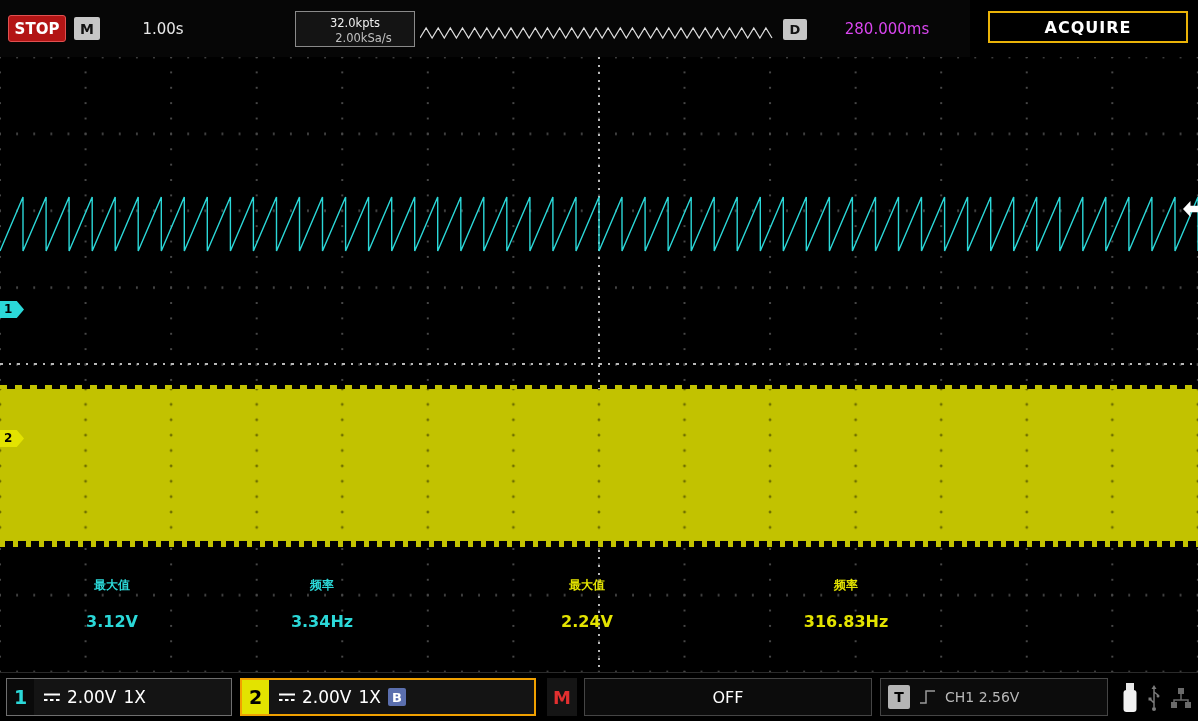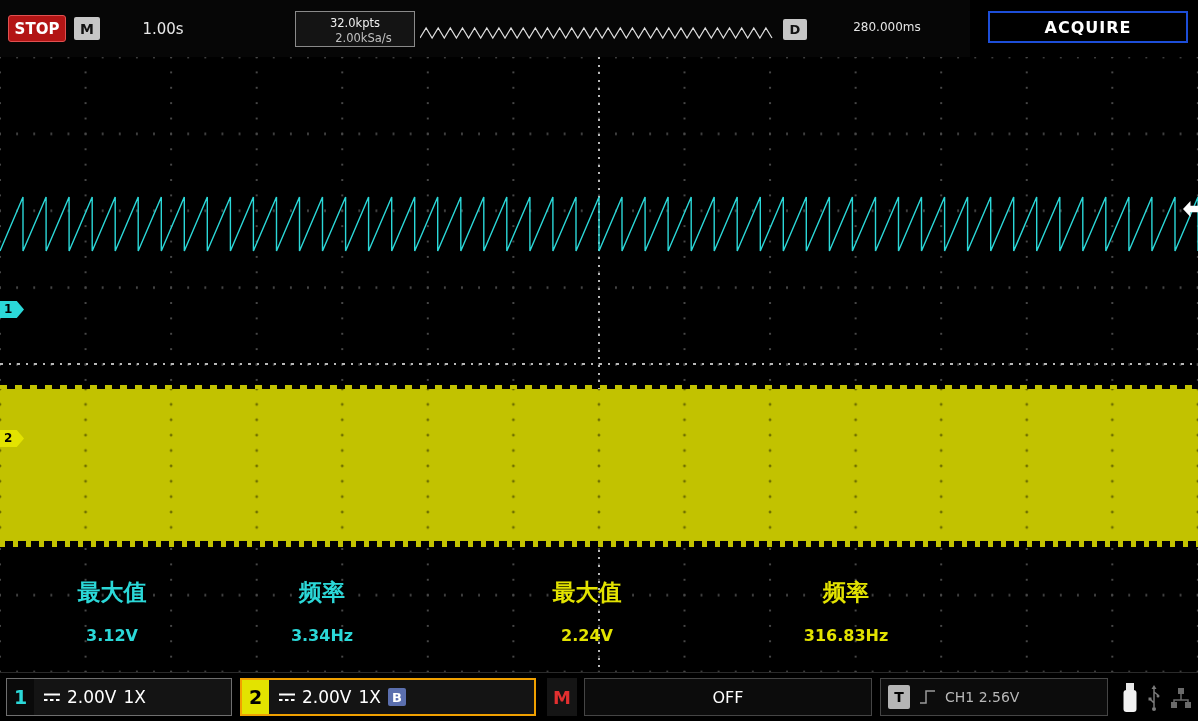--- a/index.html
+++ b/index.html
@@ -18,22 +18,22 @@
   .h-btn { left:74px; top:17px; width:26px; height:23px; background:#c6c6c6; color:#111;
            font-size:14px; border-radius:2px; }
   .timebase { left:118px; top:20px; width:90px; text-align:center; color:#e8e8e8; font-size:15px; }
   .membox { left:295px; top:11px; width:120px; height:36px; border:1px solid #8a8a8a;
             background:#141414; text-align:center; padding-top:4px; }
   .membox .depth { font-size:11.5px; color:#f0f0f0; line-height:15px; }
   .membox .rate  { font-size:11.5px; color:#c0c0c0; line-height:15px;margin-left:17px; }
   .preview-wrap { left:420px; top:25px; width:355px; height:17px; }
   .d-btn { left:783px; top:19px; width:24px; height:21px; background:#c6c6c6; color:#111;
            font-size:13px; border-radius:2px; }
-  .delay { left:822px; top:20px; width:130px; text-align:center; color:#e5e5e5; font-size:12px; }
-  .acquire { left:988px; top:11px; width:200px; height:32px; border:2px solid #1d4ed8;
+  .delay { left:822px; top:20px; width:130px; text-align:center; color:#d946ef; font-size:15px; }
+  .acquire { left:988px; top:11px; width:200px; height:32px; border:2px solid #eab308;
              background:#000; color:#fff; font-size:16px; letter-spacing:1px; }
 
   
   .screen { position:relative; width:1198px; height:615px; background:#000; overflow:hidden; }
   .graticule { position:absolute; inset:0;
     background-image:
       radial-gradient(circle,#474747 1px,transparent 1.4px),
       radial-gradient(circle,#474747 1px,transparent 1.4px);
     background-size:17.112px 76.875px, 85.571px 15.375px;
     background-position:-8.556px -38.437px, -42.785px -7.687px; }
@@ -56,21 +56,21 @@
   .marker { position:absolute; left:0; width:24px; height:17px; color:#000; font-size:12px;
     font-weight:bold; line-height:17px; padding-left:4px;
     clip-path:polygon(0 0,70% 0,100% 50%,70% 100%,0 100%); }
   .marker.ch1 { top:244px; background:var(--ch1,#2bd8d8); }
   .marker.ch2 { top:373px; background:var(--ch2,#e3e300); }
 
   .trig-arrow { position:absolute; right:0; top:144px; width:15px; height:16px; background:#fff;
     clip-path:polygon(0 50%,50% 0,50% 30%,100% 30%,100% 70%,50% 70%,50% 100%); }
 
   .meas { position:absolute; width:160px; text-align:center; font-weight:bold; }
-  .meas .lab { font-size:23px; }
+  .meas .lab { font-size:12px; }
   .meas .val { font-size:16px; margin-top:18px; }
   .meas.c1 { color:var(--ch1,#2bd8d8); }
   .meas.c2 { color:var(--ch2,#e3e300); }
   .m0 { left:32px;  top:520px; }
   .m1 { left:242px; top:520px; }
   .m2 { left:507px; top:520px; }
   .m3 { left:766px; top:520px; }
 
   
   .bottombar { position:relative; width:1198px; height:49px; background:#000; border-top:1px solid #2a2a2a; }

